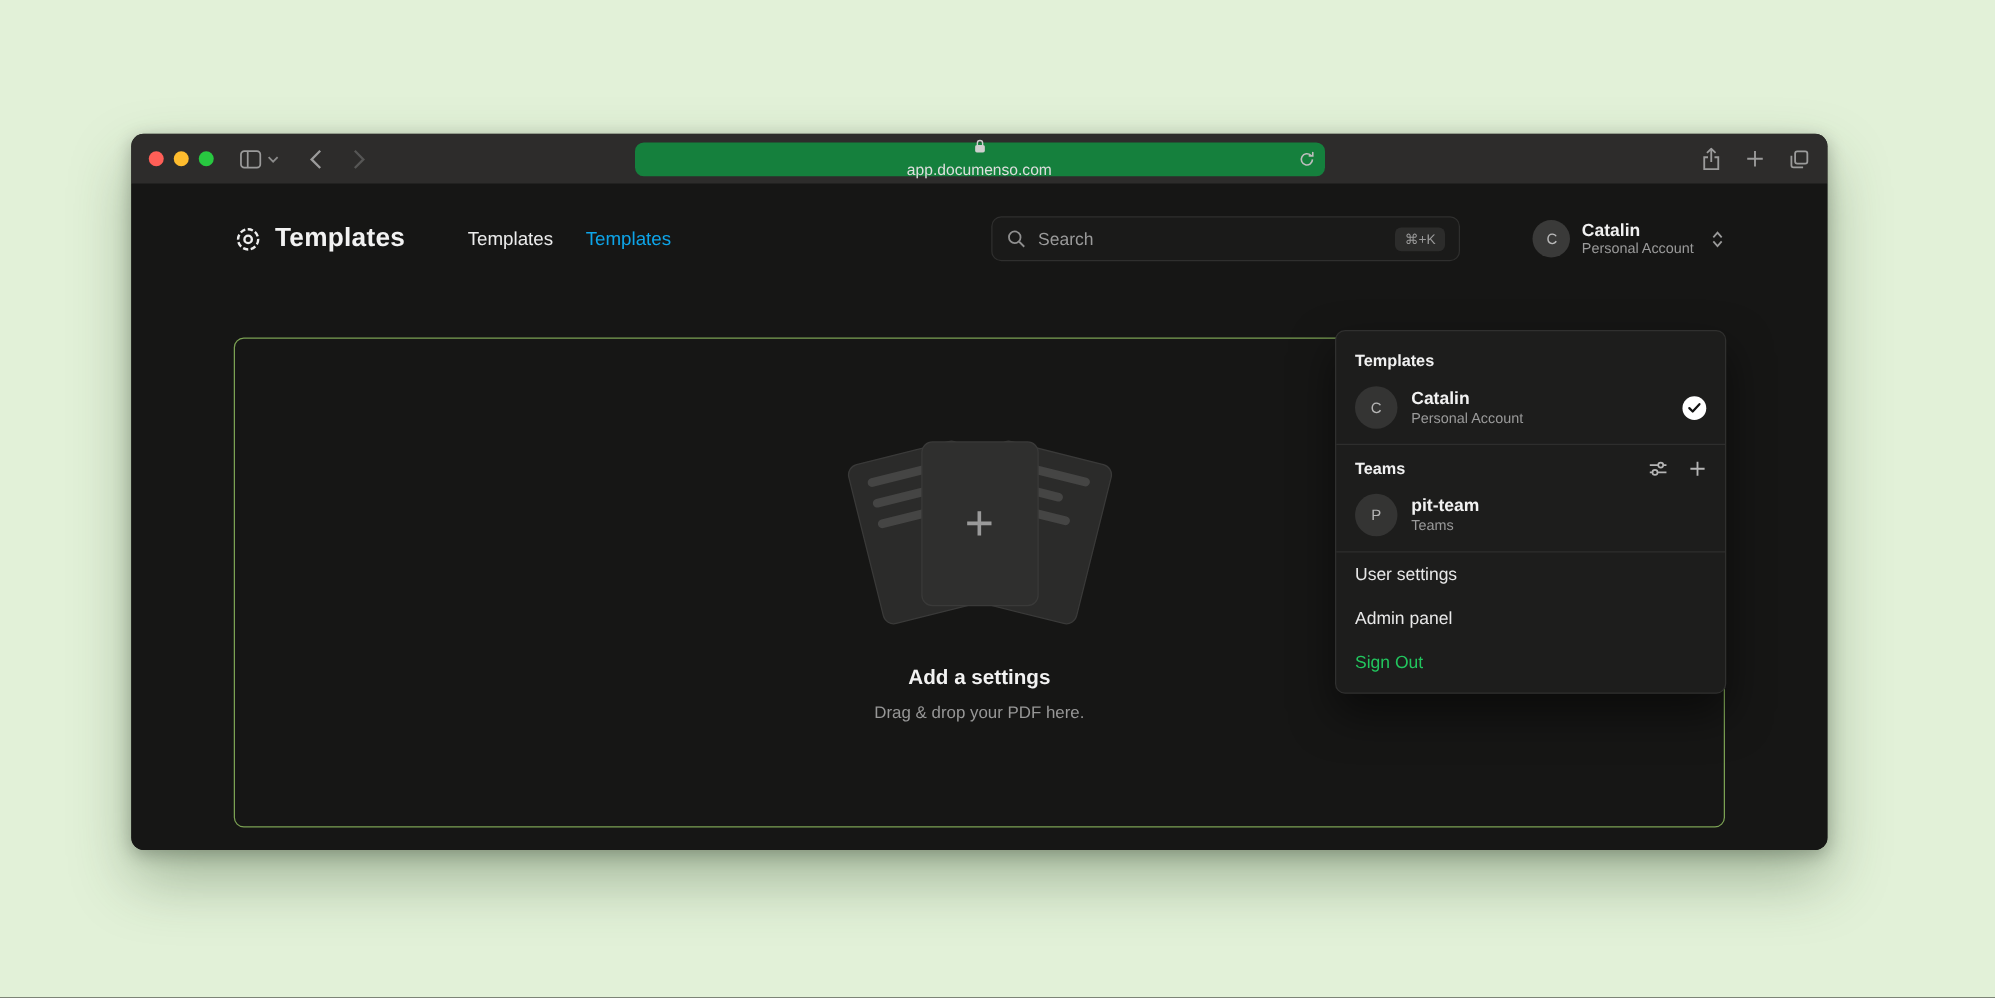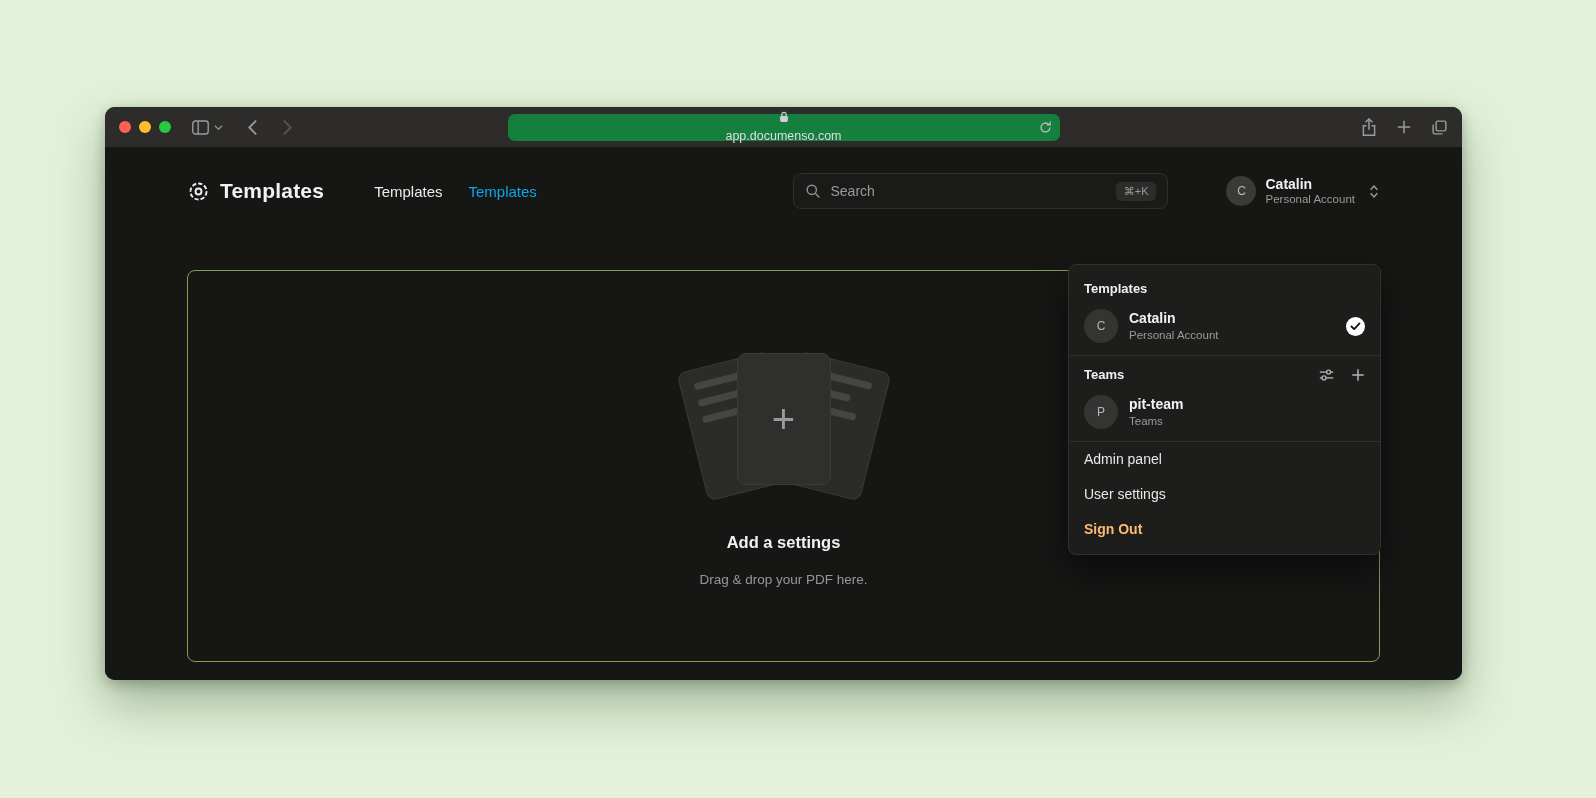--- a/index.html
+++ b/index.html
@@ -81,21 +81,21 @@
   .card .bar.b2 { width:46px; }
   .card .bar.b3 { width:56px; }
   .card-left  { left:12px; top:7px; transform:rotate(-14deg); }
   .card-right { right:12px; top:7px; transform:rotate(14deg); }
   .card-mid   { left:50%; top:0; transform:translateX(-50%); background:#2f2f2e; }
   .plus-glyph {
     position:absolute; inset:0; display:flex; align-items:center; justify-content:center;
     font-size:40px; font-weight:300; color:#9a9a9a;
   }
   .dz-title { margin-top:30px; font-size:16.5px; font-weight:700; color:#f2f2f2; }
-  .dz-sub { margin-top:20px; font-size:13.5px; color:#979797; }
+  .dz-sub { margin-top:10px; font-size:13.5px; color:#979797; }
 
   
   .dropdown {
     position:absolute; top:117px; right:81px; width:313px; z-index:10;
     background:#1d1d1c; border:1px solid #30302f; border-radius:8px;
     box-shadow:0 16px 34px rgba(0,0,0,.5); padding:5px 0 7px;
   }
   .section-label { padding:11px 15px 7px; color:#f0f0f0; font-size:13px; font-weight:700; }
   .menu-account-row { display:flex; align-items:center; gap:11px; padding:6px 15px 12px; cursor:pointer; }
   .menu-avatar {
@@ -107,21 +107,21 @@
   .row-sub { color:#9a9a9a; font-size:11.5px; }
   .check-circle {
     margin-left:auto; width:19px; height:19px; border-radius:50%; background:#ffffff;
     display:flex; align-items:center; justify-content:center; flex:0 0 auto;
   }
   .menu-divider { height:1px; background:#2e2e2d; }
   .teams-row { display:flex; align-items:center; padding:11px 15px 7px; }
   .teams-actions { margin-left:auto; display:flex; gap:17px; color:#b5b5b5; align-items:center; }
   .teams-actions .act { display:inline-flex; cursor:pointer; }
   .menu-item { padding:9px 15px 10px; color:#e8e8e8; font-size:14px; cursor:pointer; }
-  .menu-item.danger { color:#fdba74;font-weight:bold; }
+  .menu-item.danger { color:#22c55e; }
   svg { display:block; }
 </style>
 </head>
 <body>
 
 <div class="window">
 
   <div class="chrome">
     <div class="traffic">
       <span class="light red"></span>
@@ -294,19 +294,19 @@
       <div class="menu-account-row">
         <span class="menu-avatar">P</span>
         <span class="row-text">
           <div class="row-name">pit-team</div>
           <div class="row-sub">Teams</div>
         </span>
       </div>
 
       <div class="menu-divider"></div>
 
+      <div class="menu-item">User settings</div>
       <div class="menu-item">Admin panel</div>
-      <div class="menu-item">User settings</div>
       <div class="menu-item danger">Sign Out</div>
     </div>
 
   </div>
 </div>
 
 </body></html>

